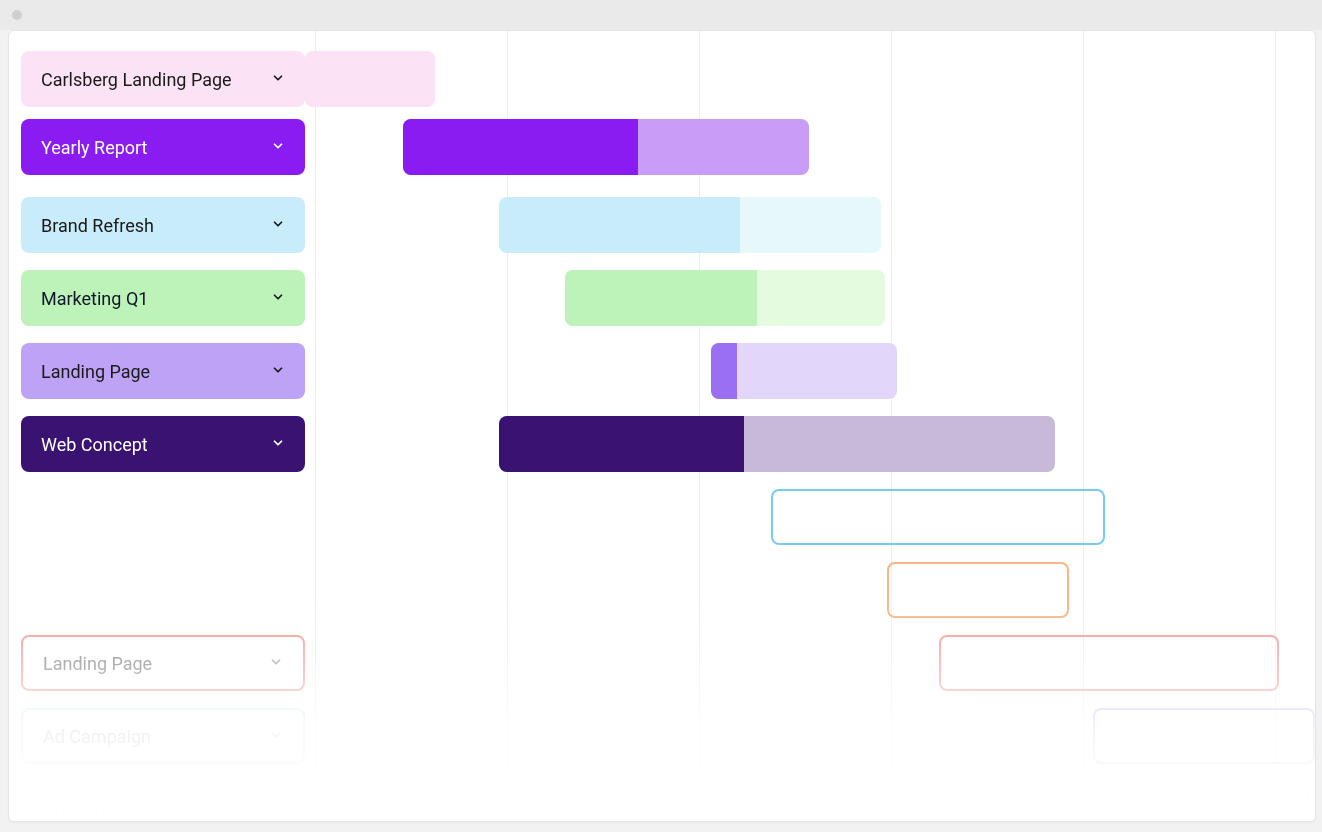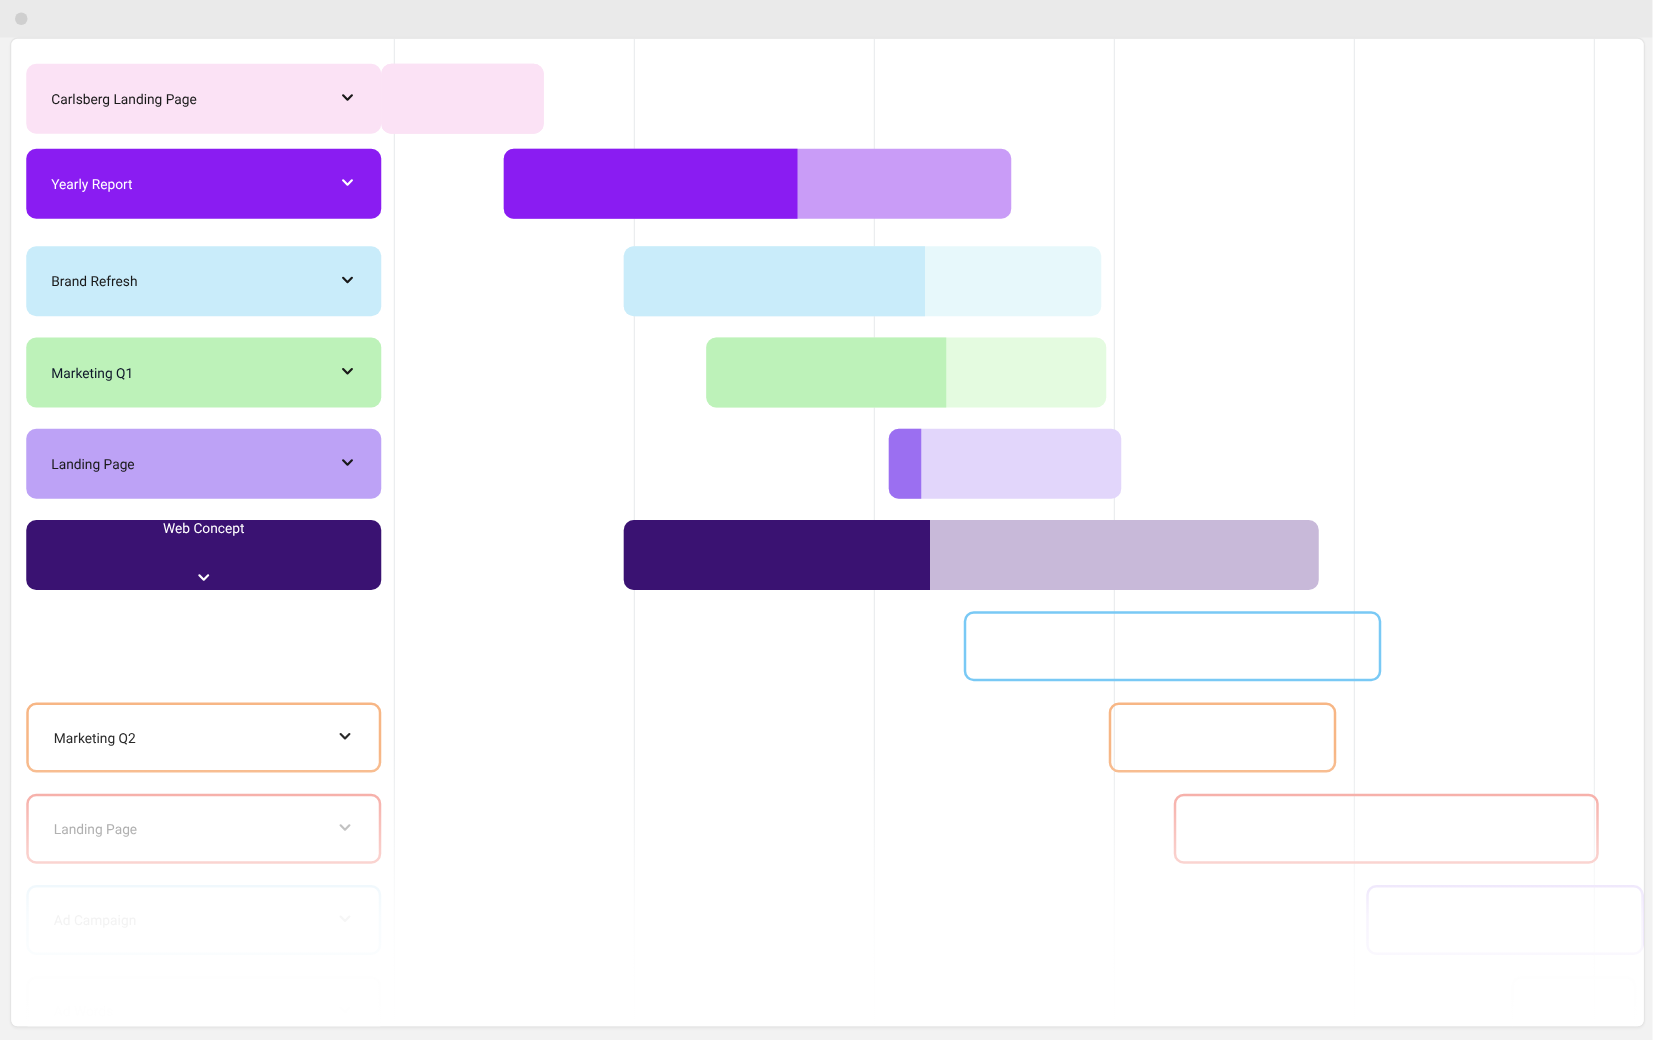--- a/index.html
+++ b/index.html
@@ -66,21 +66,21 @@
     position: absolute;
     left: 12px;
     top: 0;
     height: 56px;
     width: 284px;
     border-radius: 8px;
     display: flex;
     align-items: center;
     justify-content: space-between;
     padding: 0 20px;
-    font-size: 11px;
+    font-size: 18px;
     cursor: pointer;
     user-select: none;
   }
   .task-label .chev {
     font-size: 14px;
     line-height: 1;
   }
   .bar {
     position: absolute;
     top: 0;
@@ -164,40 +164,34 @@
             <span>Landing Page</span>
             <span class="chev" style="color: rgb(26, 26, 26);"><svg width="14" height="14" viewBox="0 0 24 24" fill="none" stroke="currentColor" stroke-width="3" stroke-linecap="round" stroke-linejoin="round">
                 <polyline points="6 9 12 15 18 9"></polyline>
               </svg></span>
           </div>
           <div class="bar" style="left: 702px; width: 186px; background: rgb(226, 214, 251);">
             <div class="bar-progress" style="width: 14%; background: rgb(155, 111, 241);"></div>
           </div>
         </div>
         <div class="row" style="top: 385px;">
-          <div class="task-label" style="background: rgb(58, 18, 114); color: rgb(255, 255, 255); flex-direction: column;">
+          <div class="task-label" style="background: rgb(58, 18, 114); color: rgb(255, 255, 255);">
             <span>Web Concept</span>
             <span class="chev" style="color: rgb(255, 255, 255);"><svg width="14" height="14" viewBox="0 0 24 24" fill="none" stroke="currentColor" stroke-width="3" stroke-linecap="round" stroke-linejoin="round">
                 <polyline points="6 9 12 15 18 9"></polyline>
               </svg></span>
           </div>
           <div class="bar" style="left: 490px; width: 556px; background: rgb(200, 185, 217);">
             <div class="bar-progress" style="width: 44%; background: rgb(58, 18, 114);"></div>
           </div>
         </div>
         <div class="row" style="top: 458px;">
           <div class="bar outline" style="left: 762px; width: 334px; background: rgb(255, 255, 255); border: 2px solid rgb(121, 201, 245);"></div>
         </div>
         <div class="row" style="top: 531px;">
-          <div class="task-label" style="background: rgb(255, 255, 255); color: rgb(42, 42, 42); border: 2px solid rgb(247, 182, 133);">
-            <span>Marketing Q2</span>
-            <span class="chev" style="color: rgb(42, 42, 42);"><svg width="14" height="14" viewBox="0 0 24 24" fill="none" stroke="currentColor" stroke-width="3" stroke-linecap="round" stroke-linejoin="round">
-                <polyline points="6 9 12 15 18 9"></polyline>
-              </svg></span>
-          </div>
           <div class="bar outline" style="left: 878px; width: 182px; background: rgb(255, 255, 255); border: 2px solid rgb(247, 182, 133);"></div>
         </div>
         <div class="row" style="top: 604px;">
           <div class="task-label" style="background: rgb(255, 255, 255); color: rgb(122, 122, 122); border: 2px solid rgb(244, 154, 146);">
             <span>Landing Page</span>
             <span class="chev" style="color: rgb(154, 154, 154);"><svg width="14" height="14" viewBox="0 0 24 24" fill="none" stroke="currentColor" stroke-width="3" stroke-linecap="round" stroke-linejoin="round">
                 <polyline points="6 9 12 15 18 9"></polyline>
               </svg></span>
           </div>
           <div class="bar outline" style="left: 930px; width: 340px; background: rgb(255, 255, 255); border: 2px solid rgb(244, 154, 146);"></div>

